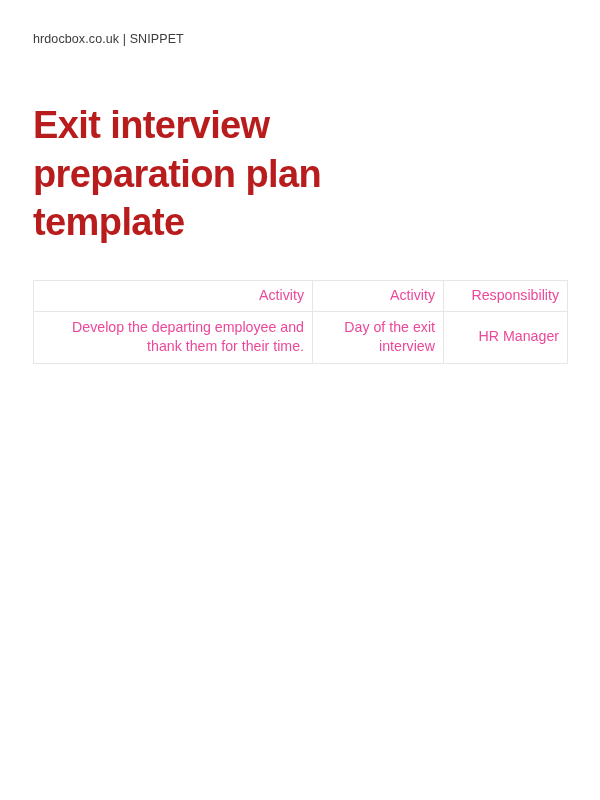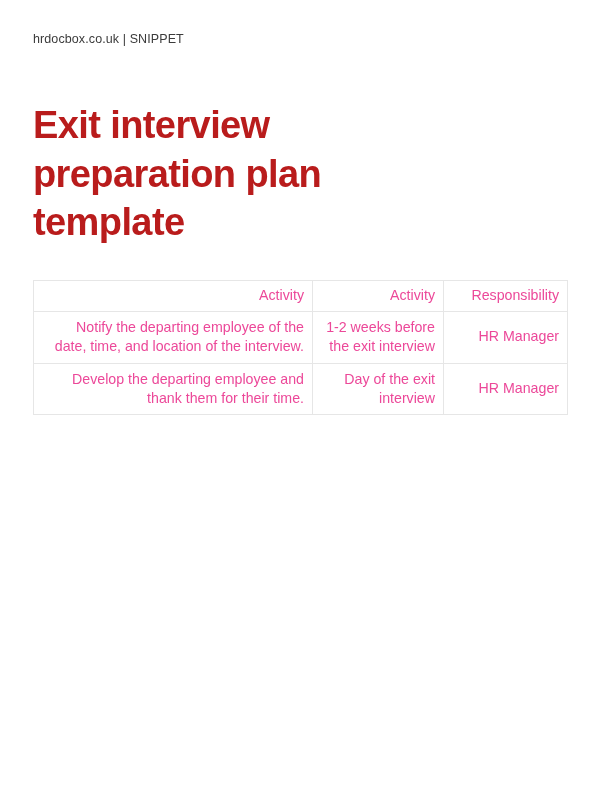--- a/index.html
+++ b/index.html
@@ -98,25 +98,20 @@
       </colgroup>
       <thead>
         <tr>
           <th>Activity</th>
           <th>Activity</th>
           <th>Responsibility</th>
         </tr>
       </thead>
       <tbody>
         <tr>
-          <td class="cell-activity">Notify the departing employee of the date, time, and location of the interview.</td>
-          <td class="cell-timescale">1-2 weeks before the exit interview</td>
-          <td class="cell-responsibility">HR Manager</td>
-        </tr>
-        <tr>
           <td class="cell-activity">Develop the departing employee and thank them for their time.</td>
           <td class="cell-timescale">Day of the exit interview</td>
           <td class="cell-responsibility">HR Manager</td>
         </tr>
       </tbody>
     </table>
   </div>
 
 </div>
 

